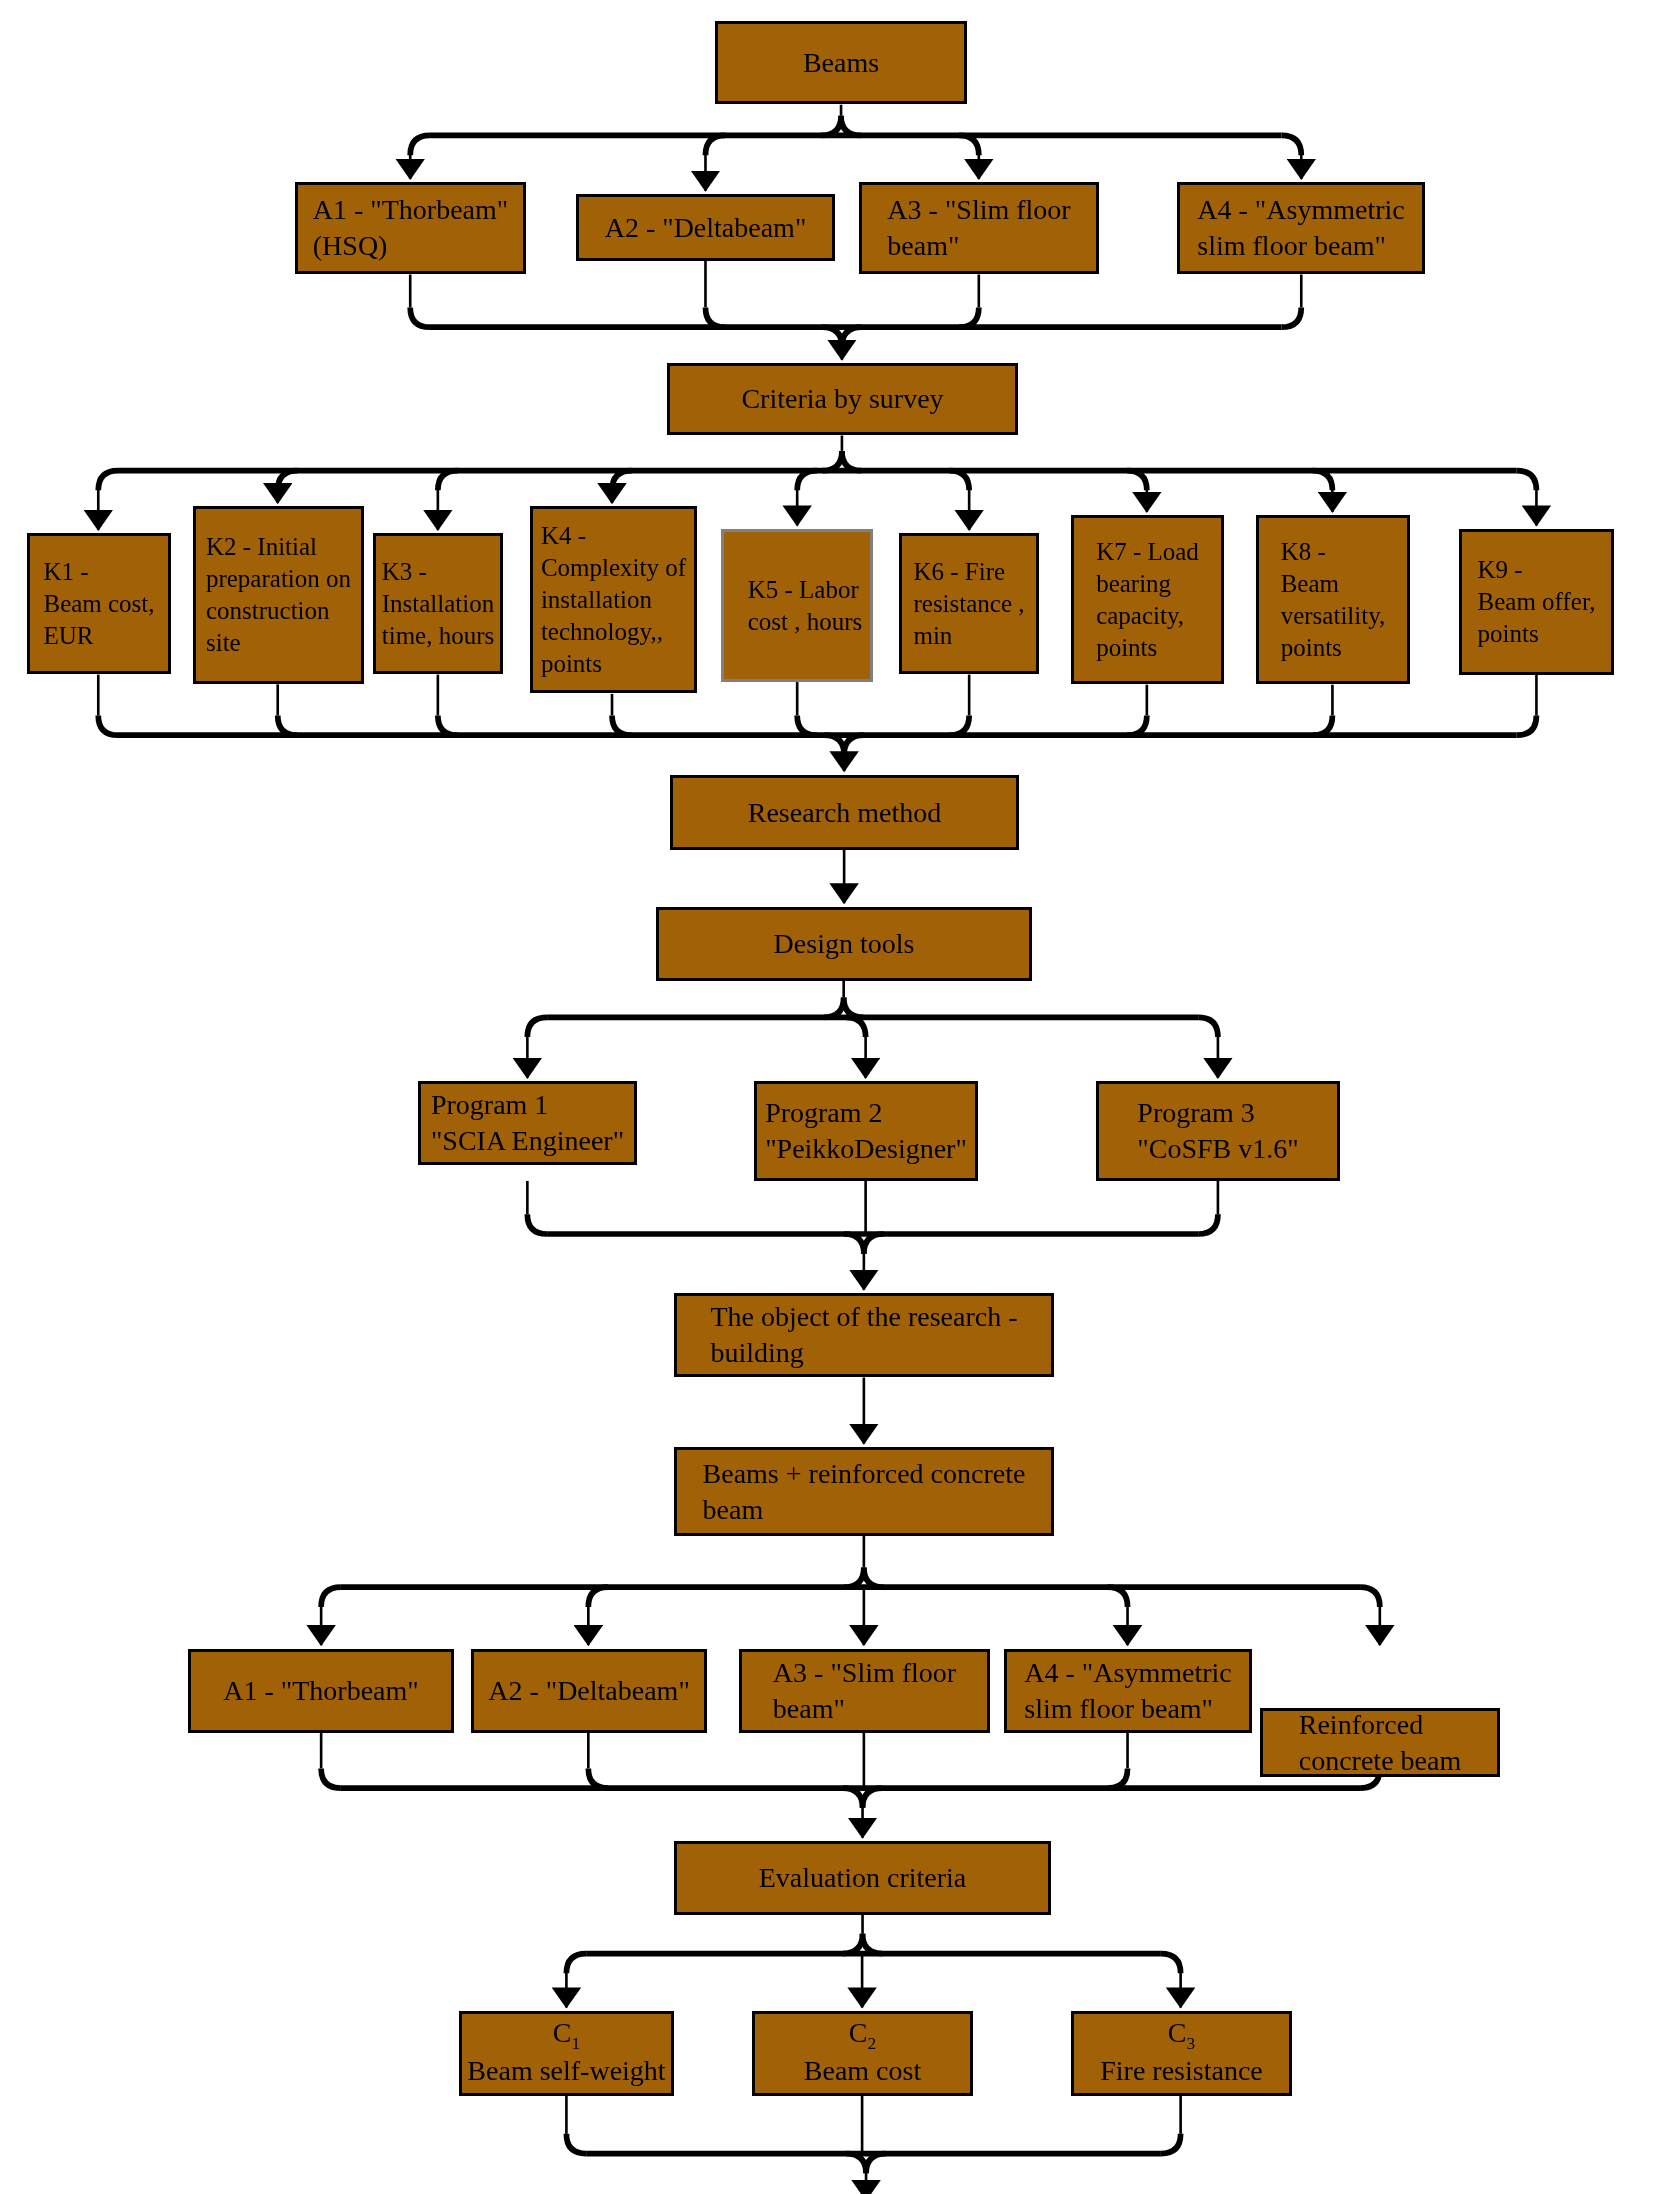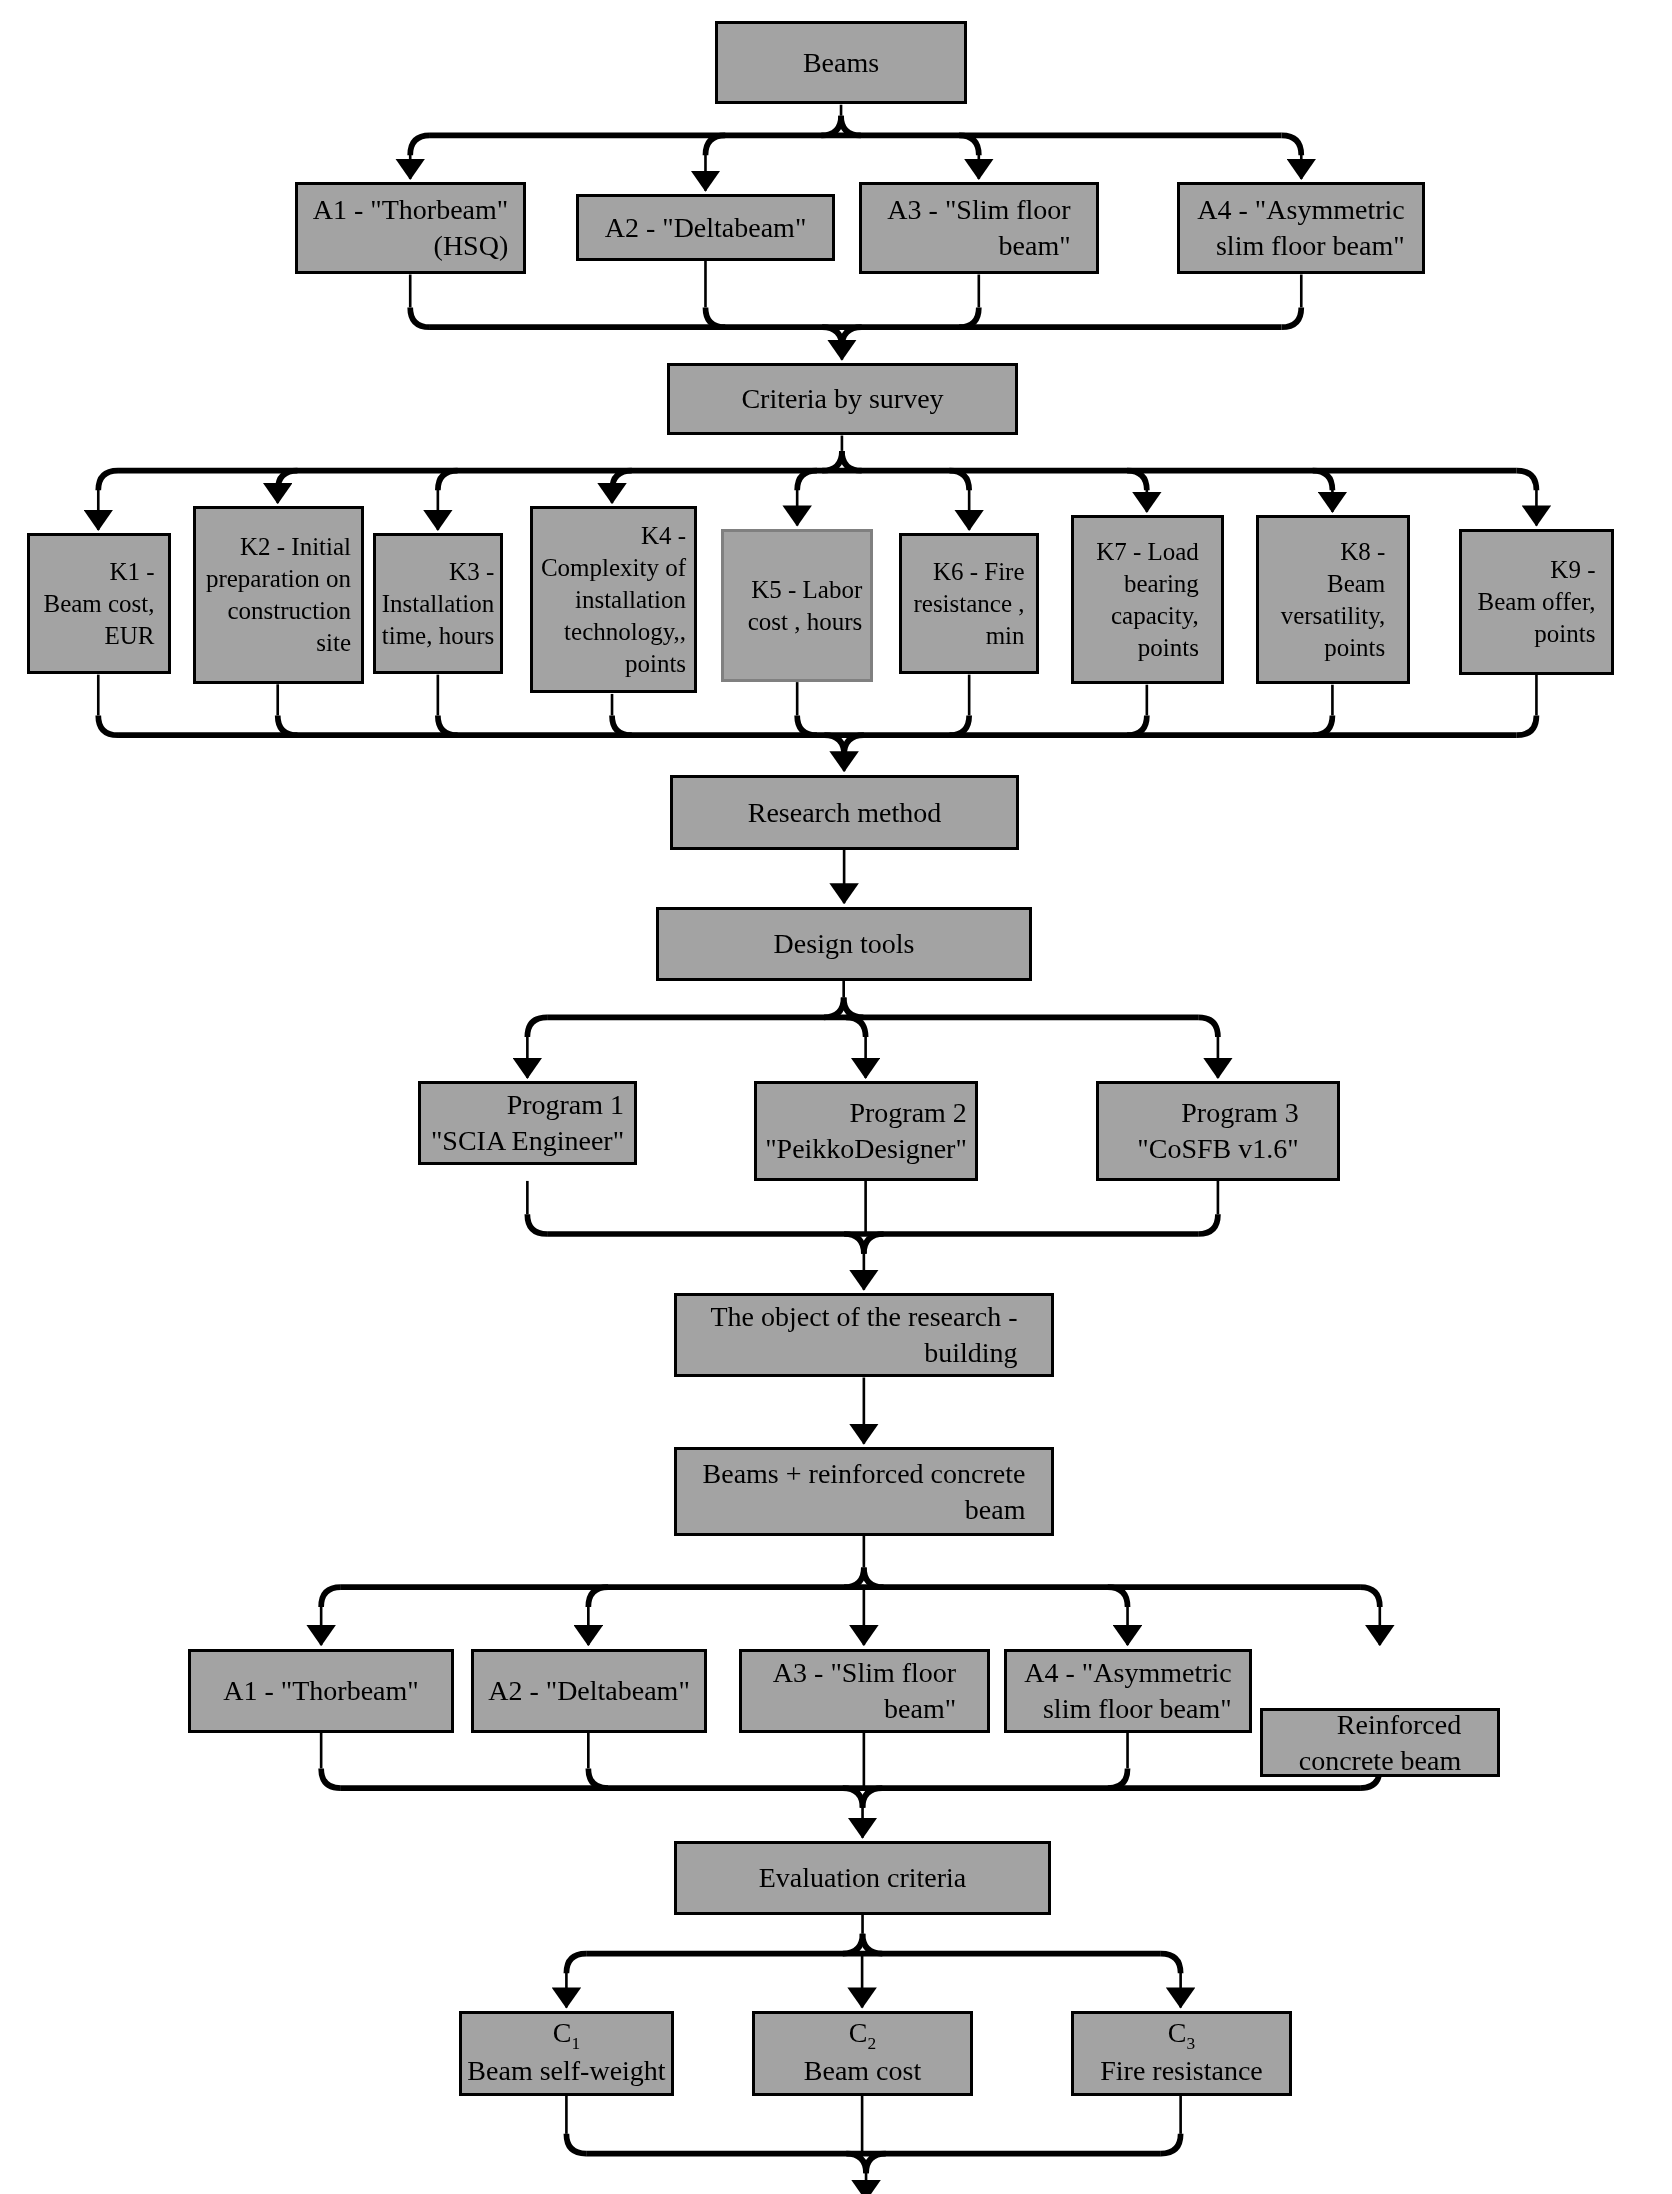--- a/index.html
+++ b/index.html
@@ -1,21 +1,21 @@
 <!DOCTYPE html>
 <html style="font-size:7px"><head>
 <meta charset="utf-8">
 <style>
   html,body{margin:0;padding:0;background:#ffffff;}
   .stage{position:relative;width:1672px;height:2368px;background:#ffffff;
          font-family:"Liberation Serif","DejaVu Serif",serif;color:#000;}
   svg.wires{position:absolute;left:0;top:0;}
-  .node{position:absolute;box-sizing:border-box;background:#a3a3a3;border:3.5px solid #000;
+  .node{position:absolute;box-sizing:border-box;background:#a16207;border:3.5px solid #000;
         display:flex;flex-direction:column;align-items:center;justify-content:center;
-        text-align:right;font-size:28px;line-height:1.28;}
+        text-align:left;font-size:28px;line-height:1.28;}
   .node .label{white-space:pre-line;padding:0 4.4px;}
   .node.k{font-size:25px;}
   .node.gray{border-color:#808080;padding-left:16px;}
   .csym{line-height:1.1;}
   .csym sub{font-size:0.62em;}
 </style>
 </head>
 <body>
 
 <div class="stage">

